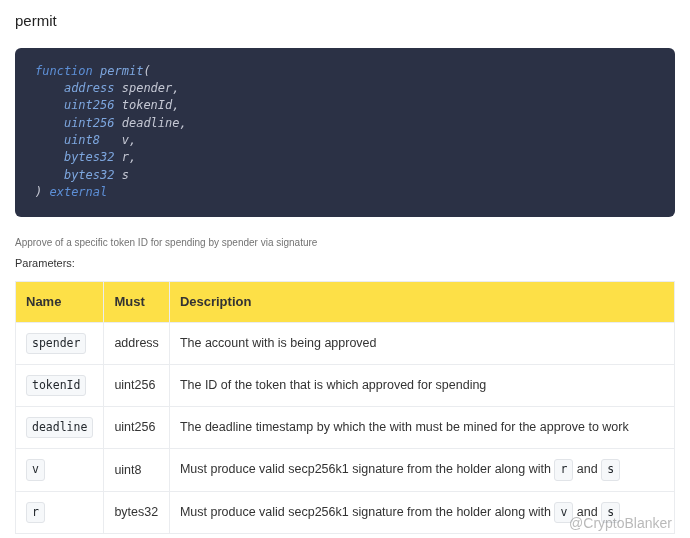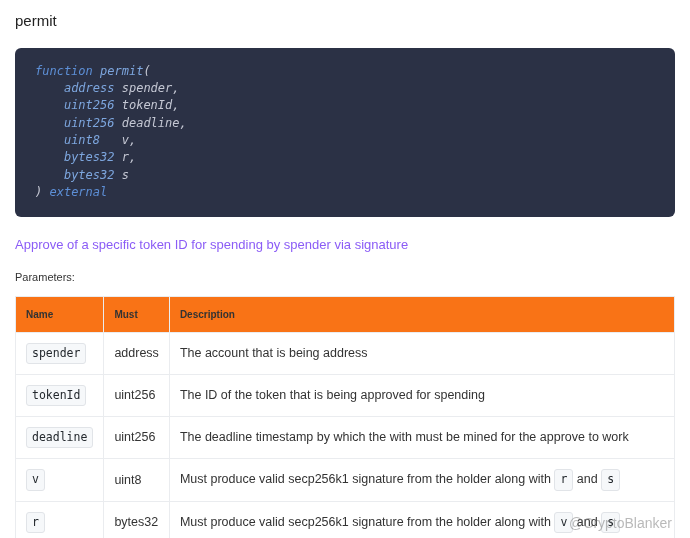--- a/index.html
+++ b/index.html
@@ -32,42 +32,42 @@
     margin-bottom: 18px;
     font-style: italic;
   }
   .kw-fn { color: #5d8fd6; }
   .kw-fname { color: #7da6de; }
   .kw-type { color: #7da6de; }
   .kw-var { color: #c5c8d4; }
   .kw-paren { color: #c5c8d4; }
 
   .desc-text {
-    font-size: 13px;
-    color: #8b5cf6;
-    margin-bottom: 15px;
+    font-size: 10px;
+    color: #737373;
+    margin-bottom: 5px;
   }
   .params-label {
     font-size: 11px;
     color: #333;
     margin-bottom: 10px;
   }
   .params-table {
     width: 100%;
     border-collapse: collapse;
     font-size: 12.5px;
     border: 1px solid #eaecef;
   }
   .params-table th {
     text-align: left;
     font-weight: 600;
     padding: 10px 10px;
     border: 1px solid #eaecef;
-    background: #f97316;
-    font-size: 10px;
+    background: #fde047;
+    font-size: 13px;
   }
   .params-table td {
     padding: 10px 10px;
     border: 1px solid #eaecef;
     vertical-align: middle;
     font-size: 12.5px;
   }
   .params-table td.name-col { width: 80px; }
   .params-table td.type-col { width: 65px; }
   code.inline {
@@ -113,26 +113,26 @@
     <tr>
       <th>Name</th>
       <th>Must</th>
       <th>Description</th>
     </tr>
   </thead>
   <tbody id="params-body">
       <tr>
         <td class="name-col"><code class="inline">spender</code></td>
         <td class="type-col">address</td>
-        <td><span>The account that is being address</span></td>
+        <td><span>The account with is being approved</span></td>
       </tr>
       <tr>
         <td class="name-col"><code class="inline">tokenId</code></td>
         <td class="type-col">uint256</td>
-        <td><span>The ID of the token that is being approved for spending</span></td>
+        <td><span>The ID of the token that is which approved for spending</span></td>
       </tr>
       <tr>
         <td class="name-col"><code class="inline">deadline</code></td>
         <td class="type-col">uint256</td>
         <td><span>The deadline timestamp by which the with must be mined for the approve to work</span></td>
       </tr>
       <tr>
         <td class="name-col"><code class="inline">v</code></td>
         <td class="type-col">uint8</td>
         <td><span>Must produce valid secp256k1 signature from the holder along with </span><code class="inline">r</code><span> and </span><code class="inline">s</code></td>

